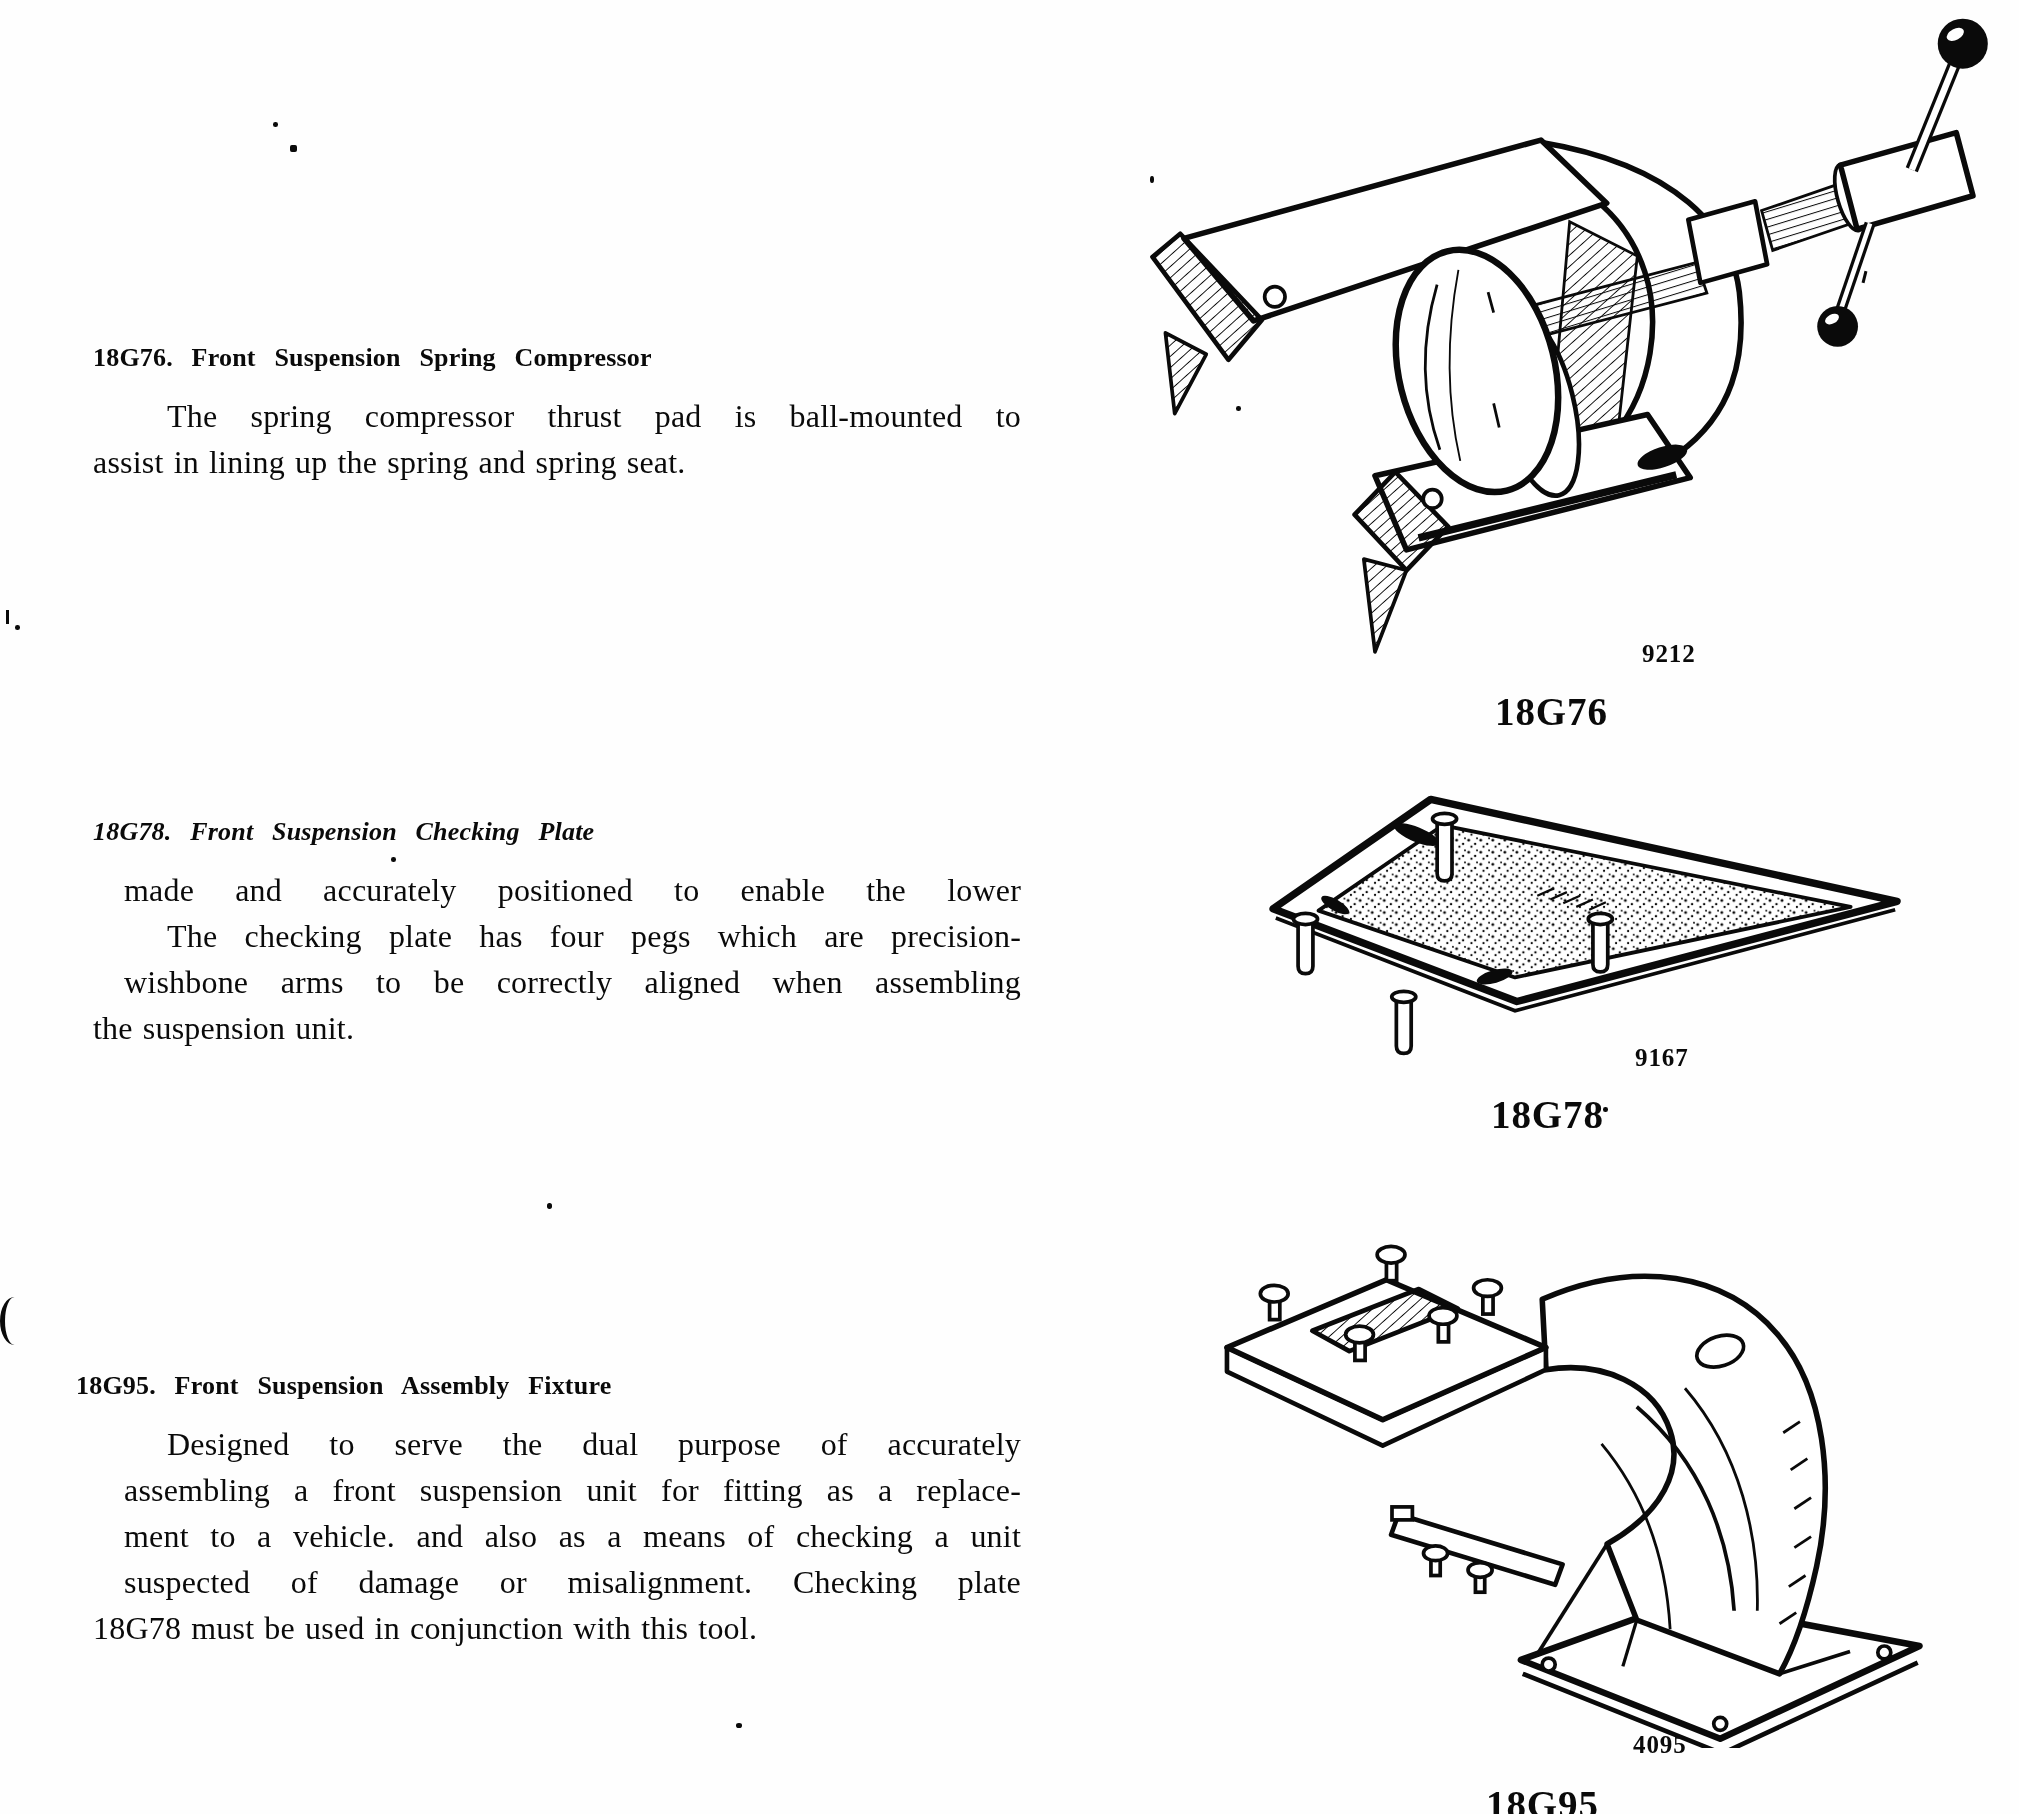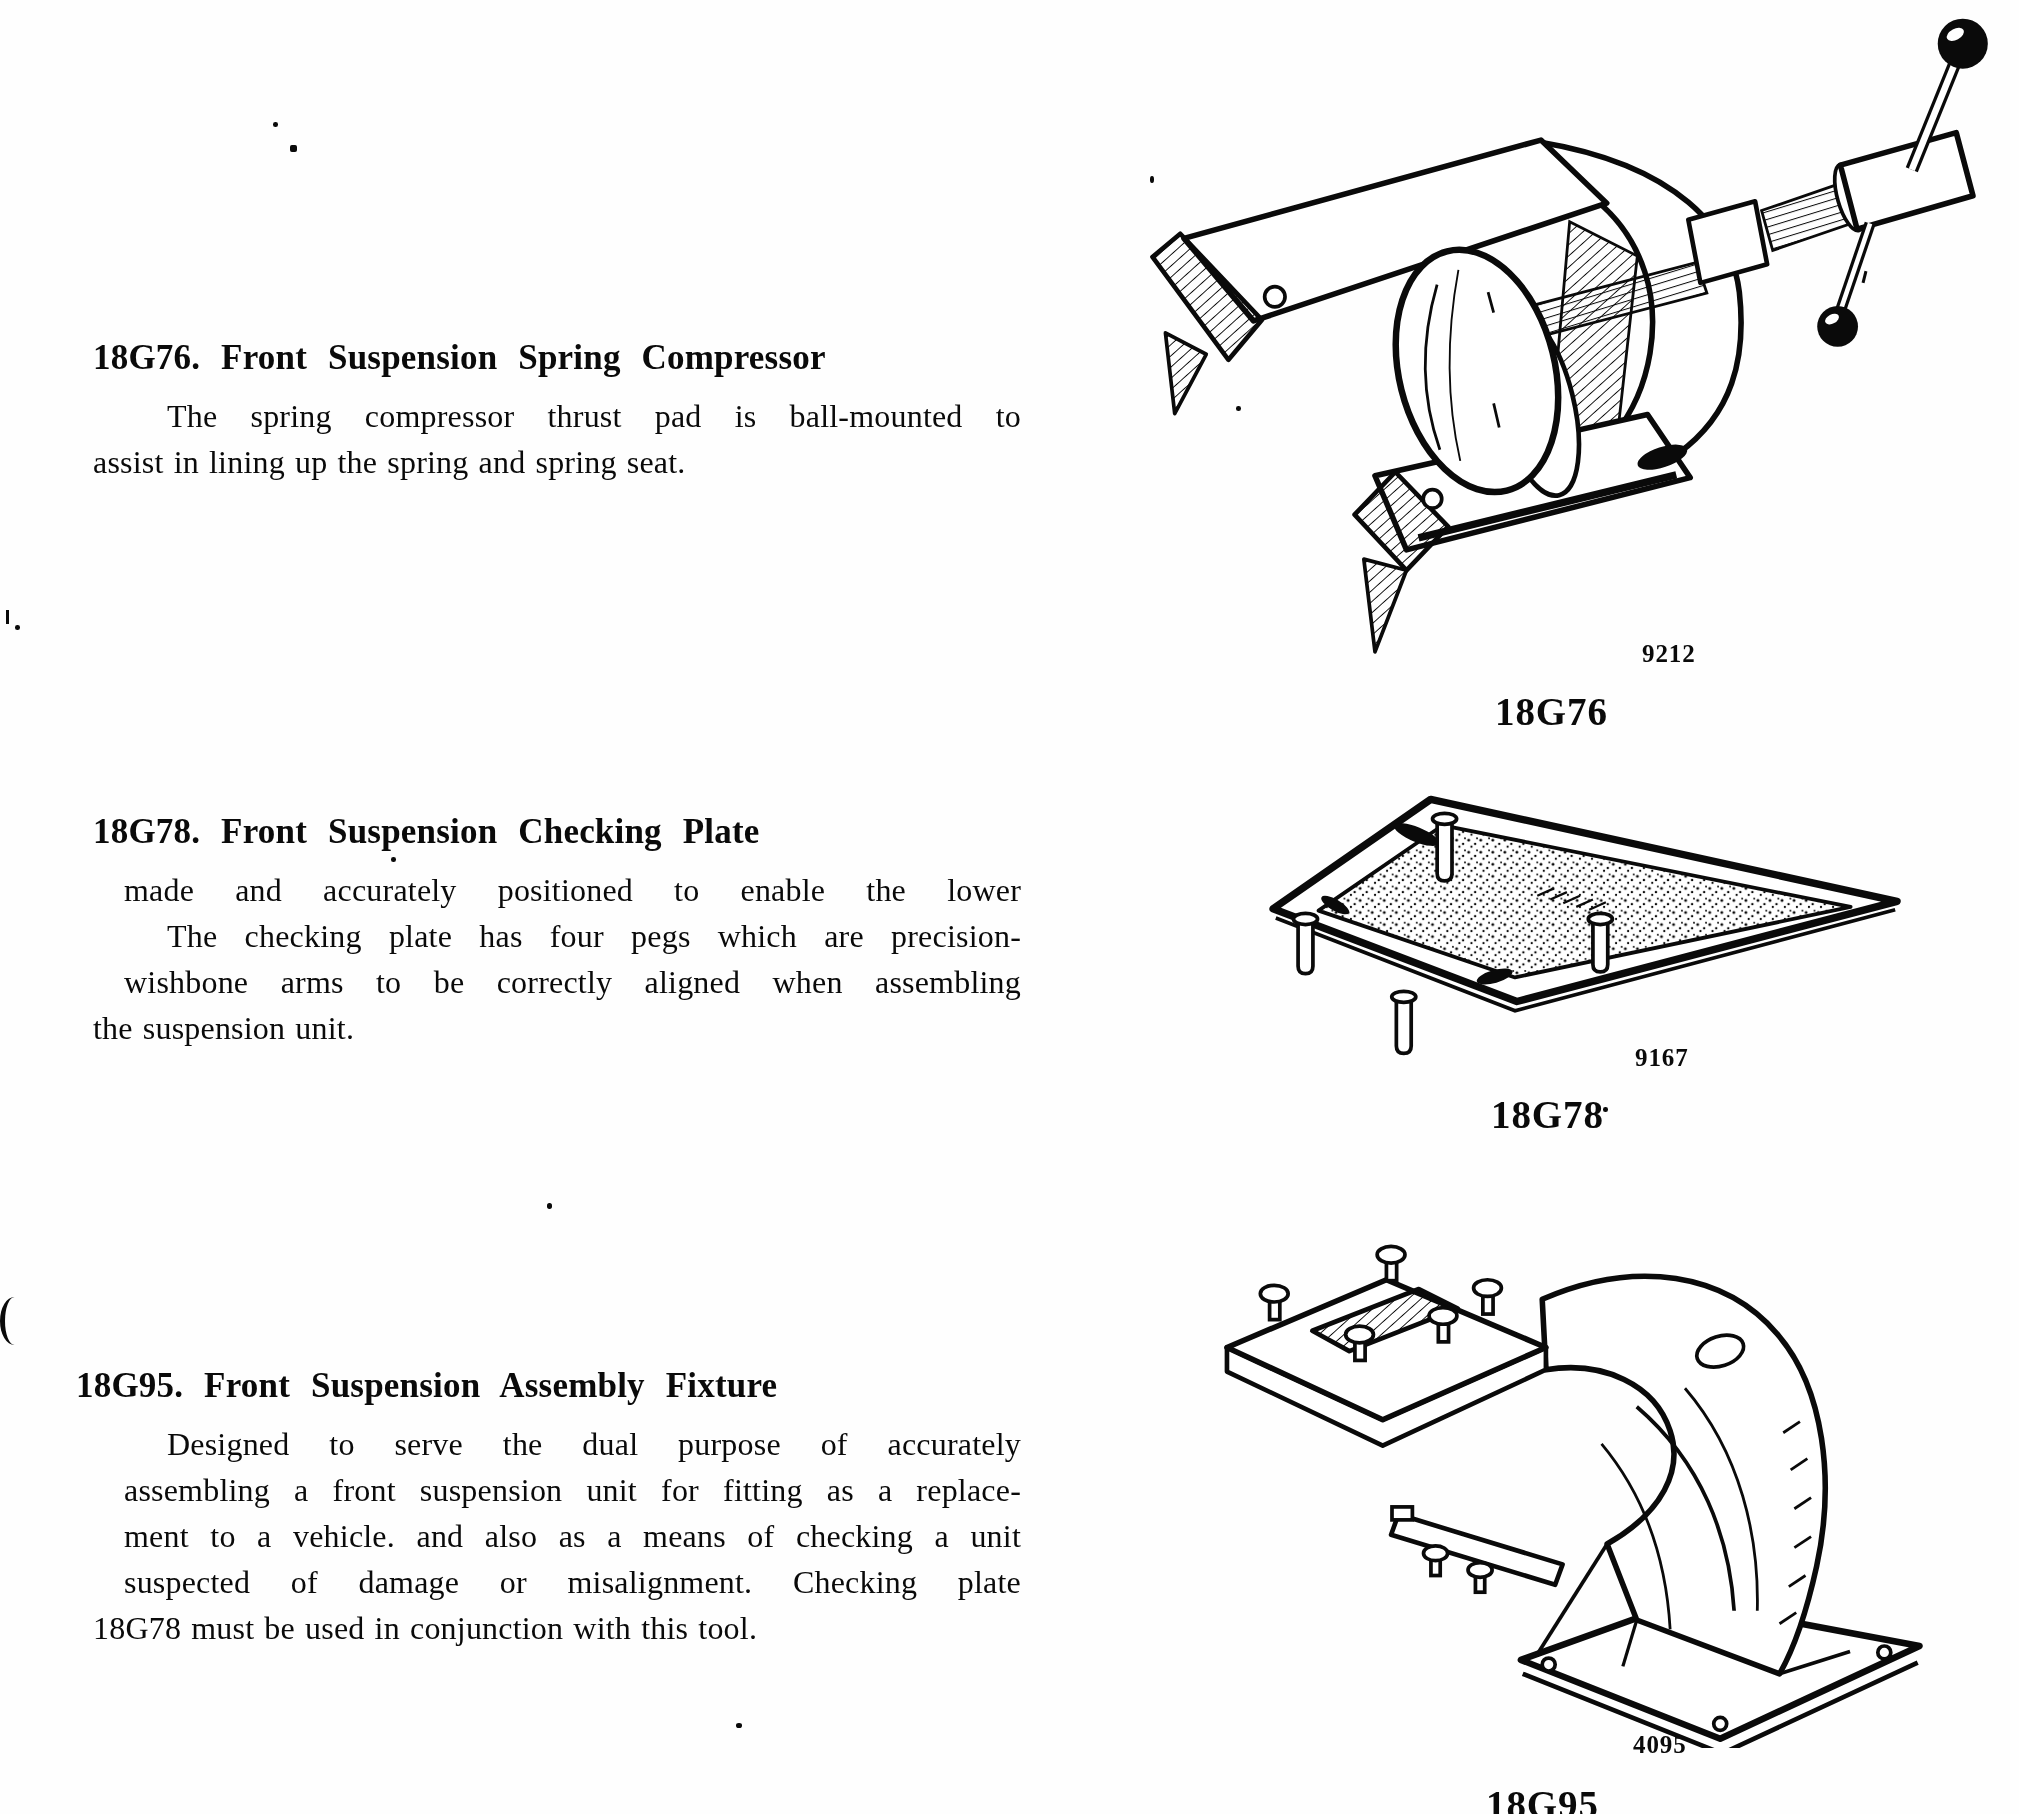--- a/index.html
+++ b/index.html
@@ -1,19 +1,19 @@
 <!DOCTYPE html>
 <html style="font-size:15px"><head>
 <meta charset="utf-8">
 <style>
   html,body{margin:0;padding:0;background:#e8e8e8;}
   #page{position:relative;width:2019px;height:1814px;background:#fefefe;overflow:hidden;
         font-family:"Liberation Serif", serif;color:#0a0a0a;}
   .abs{position:absolute;}
-  .heading{font-weight:bold;font-size:35px;line-height:37px;word-spacing:12px;letter-spacing:0.2px;white-space:nowrap;}
+  .heading{font-weight:bold;font-size:26px;line-height:37px;word-spacing:12px;letter-spacing:0.2px;white-space:nowrap;}
   .para{width:928px;}
   .bline{font-size:32px;line-height:46px;letter-spacing:0.2px;word-spacing:1.9px;}
   .just{text-align:justify;text-align-last:justify;margin-left:31px;-moz-text-align-last:justify;}
   .indent{padding-left:43px;}
   .toolnum{font-weight:bold;font-size:39px;letter-spacing:0.9px;white-space:nowrap;margin-top:25px;}
   .fignum{font-weight:bold;font-size:25px;letter-spacing:0.9px;white-space:nowrap;}
   .speck{position:absolute;background:#0a0a0a;border-radius:50%;}
   .tick{position:absolute;background:#0a0a0a;}
   .paren{position:absolute;width:24px;height:48px;border-left:5.6px solid #0a0a0a;border-radius:50%/50%;}
   svg{display:block;}
@@ -22,21 +22,21 @@
 <body>
 
 <div id="page">
 
   <div class="abs heading" style="left:93px;top:339px;">18G76.  Front Suspension Spring Compressor</div>
   <div class="abs para" style="left:93px;top:393px;">
     <div class="bline just indent">The spring compressor thrust pad is ball-mounted to</div>
     <div class="bline">assist in lining up the spring and spring seat.</div>
   </div>
 
-  <div class="abs heading" style="left:93px;top:813px;">18G78.  Front Suspension Checking Plate</div>
+  <div class="abs heading" style="left:93px;top:813px;font-style:italic;">18G78.  Front Suspension Checking Plate</div>
   <div class="abs para" style="left:93px;top:867px;">
     <div class="bline just">made and accurately positioned to enable the lower</div>
     <div class="bline just indent">The checking plate has four pegs which are precision-</div>
     <div class="bline just">wishbone arms to be correctly aligned when assembling</div>
     <div class="bline">the suspension unit.</div>
   </div>
 
   <div class="abs heading" style="left:76px;top:1367px;">18G95.  Front Suspension Assembly Fixture</div>
   <div class="abs para" style="left:93px;top:1421px;">
     <div class="bline just indent">Designed to serve the dual purpose of accurately</div>

